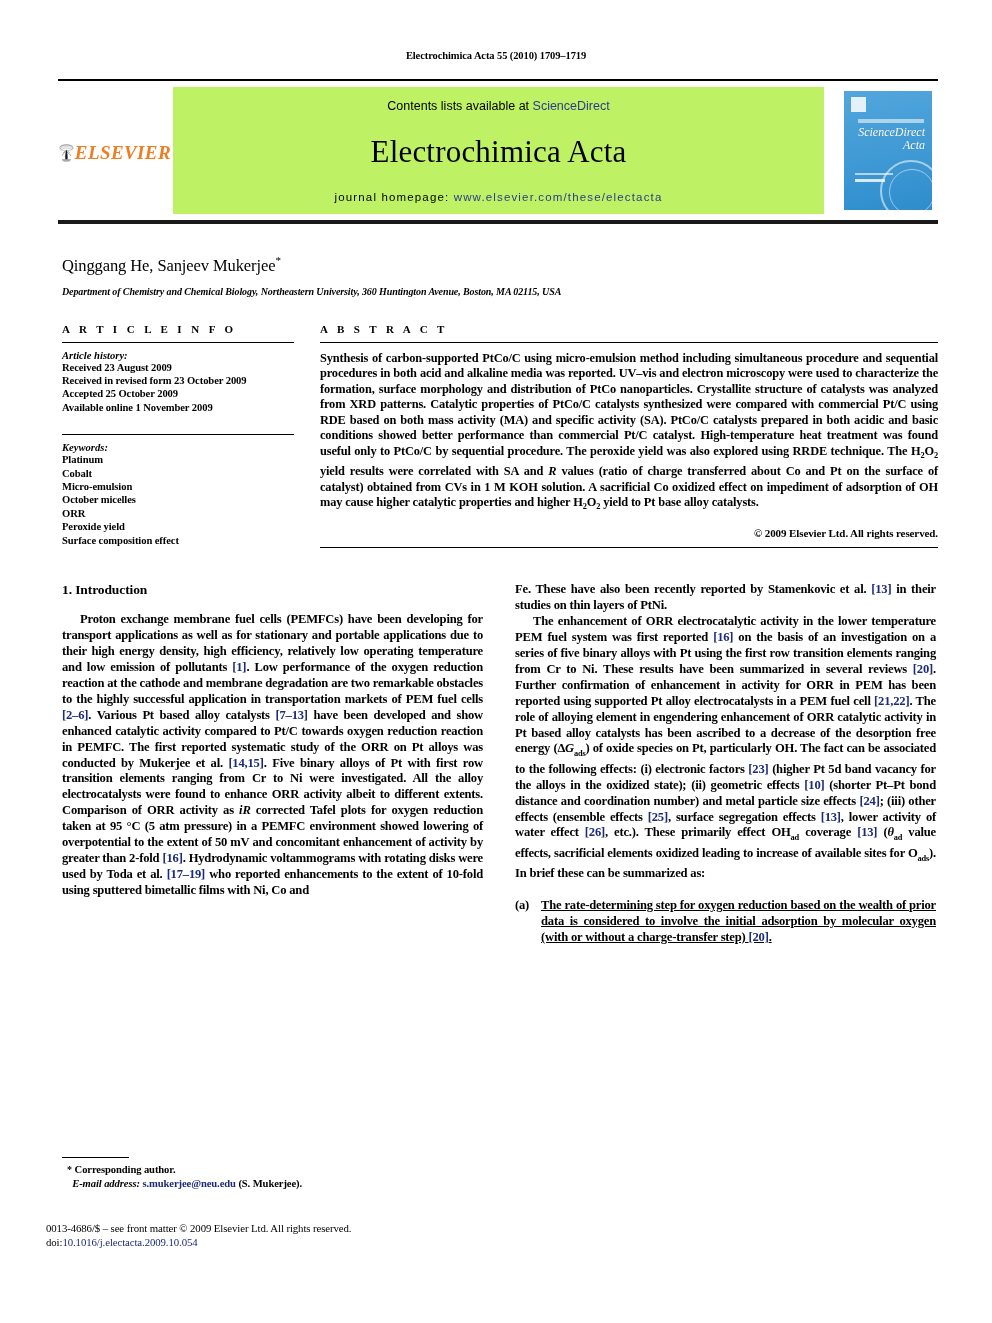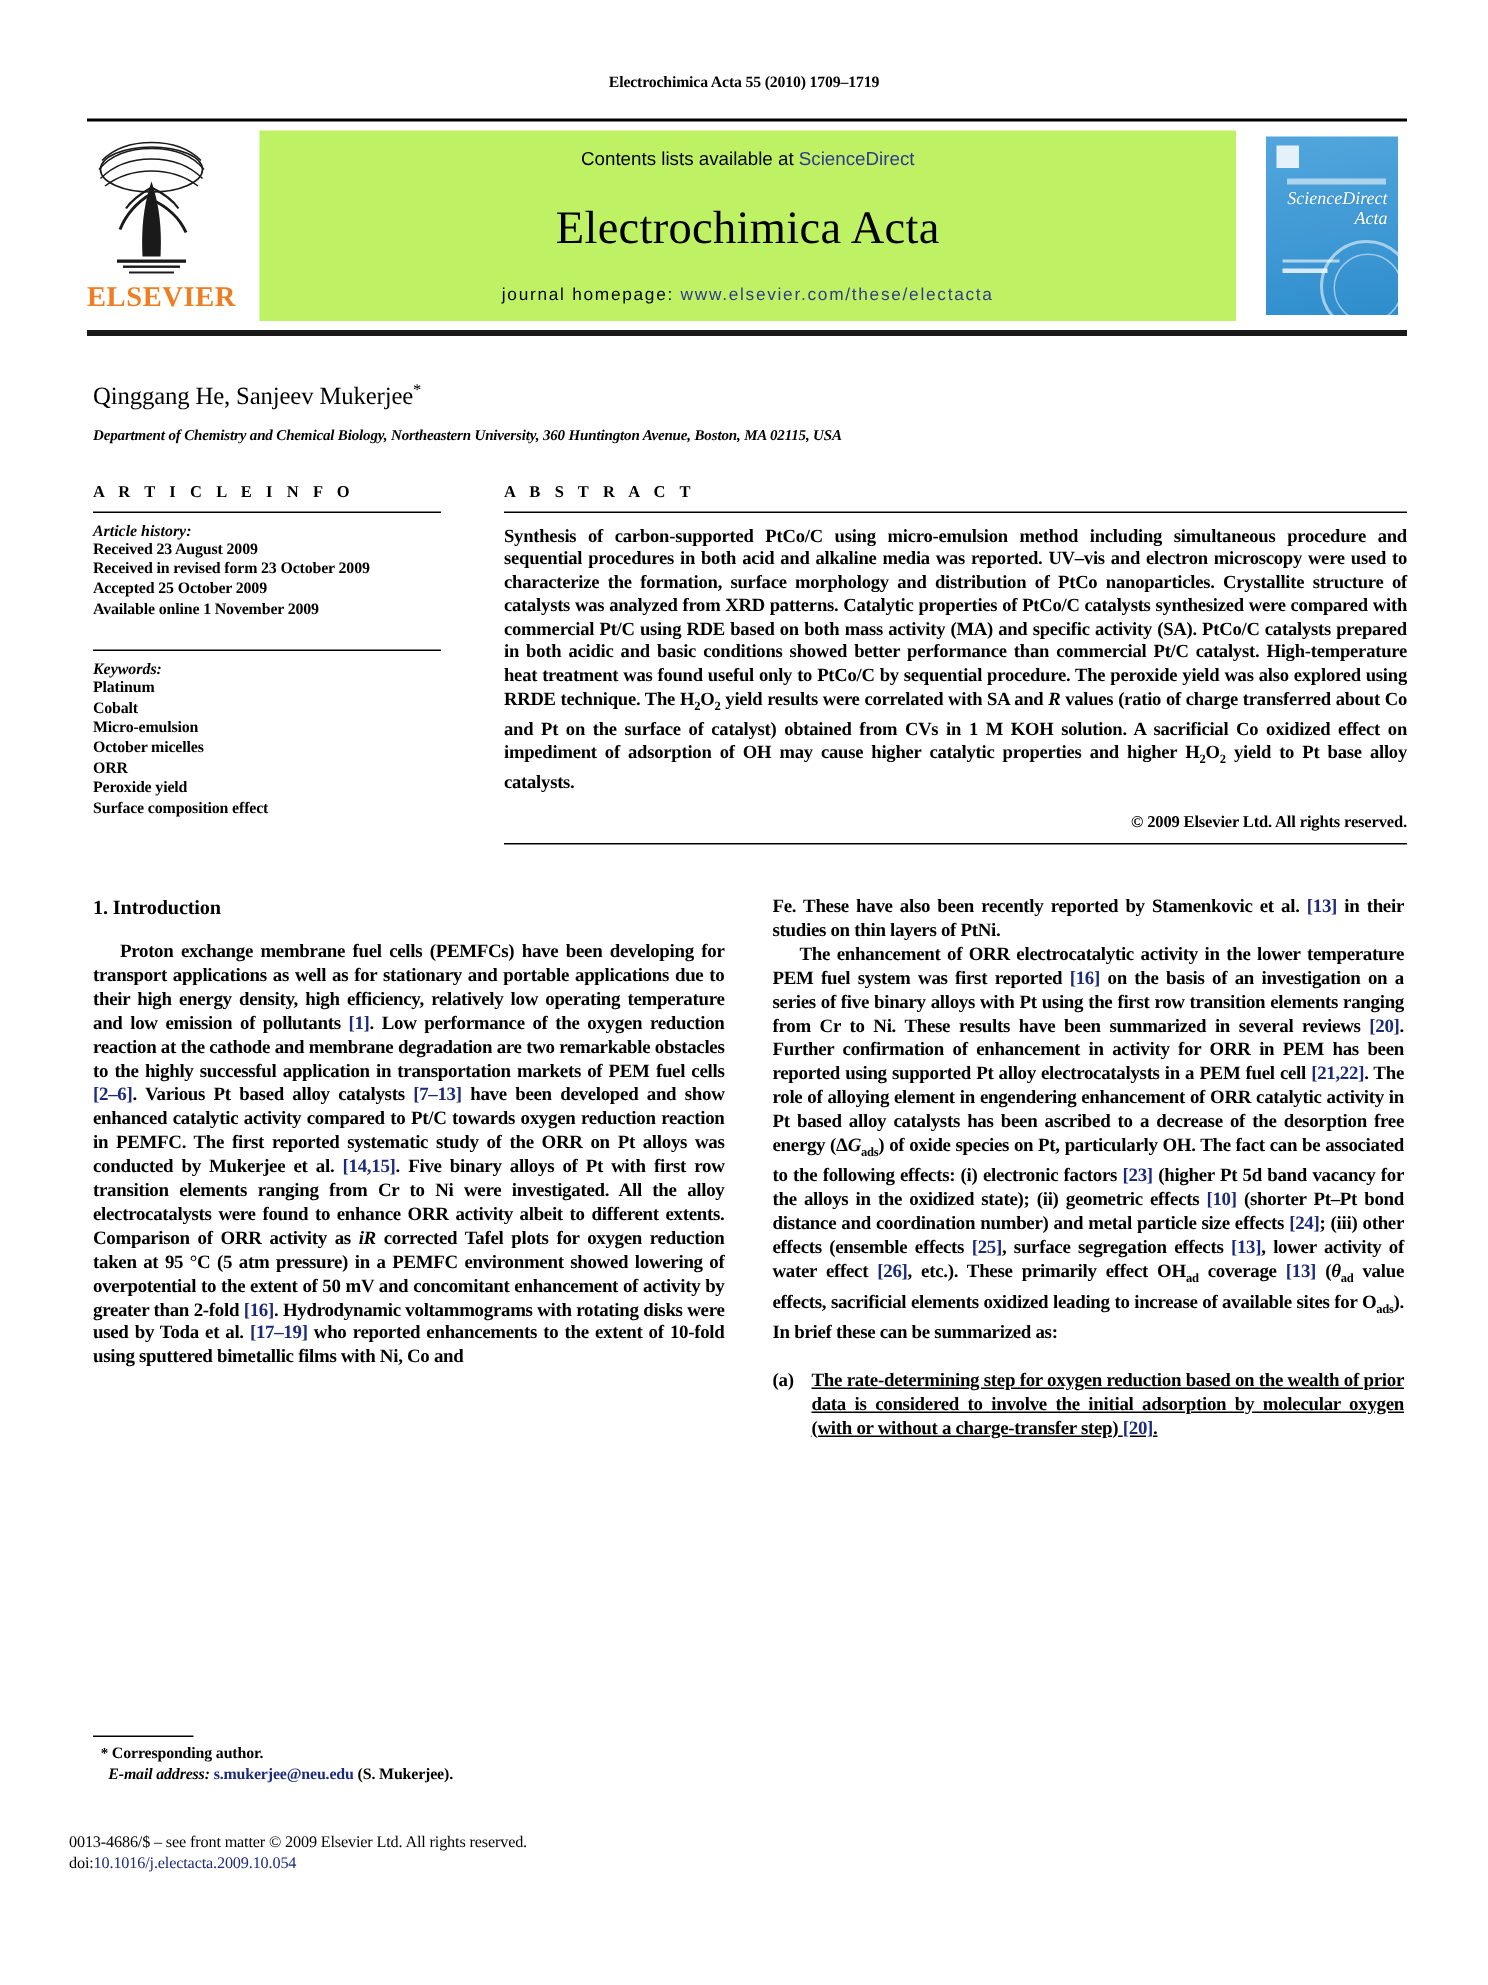--- a/index.html
+++ b/index.html
@@ -30,23 +30,25 @@
     border-top: 2.5px solid #000;
     padding-top: 6px;
     display: flex;
     align-items: stretch;
     height: 135px;
   }
   .elsevier-block {
     width: 113px;
     flex: 0 0 113px;
     display: flex;
-    flex-direction: column;
+    flex-direction: row;
+    align-items: center;
     justify-content: flex-start;
     padding-top: 4px;
+    font-style: italic;
   }
   .tree-svg { display: block; }
   .elsevier-word {
     font-family: "Liberation Serif", serif;
     font-size: 19px;
     font-weight: bold;
     letter-spacing: 0.4px;
     color: #ef7d22;
     margin-top: 1px;
   }
@@ -156,21 +158,21 @@
     font-style: italic;
     font-weight: bold;
     margin-top: 10px;
     letter-spacing: -0.1px;
   }
 
   
   .infoblock {
     margin: 26px 54px 0 62px;
     display: flex;
-    gap: 42px;
+    gap: 26px;
   }
   .col-info { width: 232px; flex: 0 0 232px; }
   .col-abs  { flex: 1 1 auto; }
   .sec-head {
     font-family: "Liberation Serif", serif;
     font-size: 11px;
     font-weight: bold;
     letter-spacing: 3.4px;
     margin-bottom: 7px;
   }

